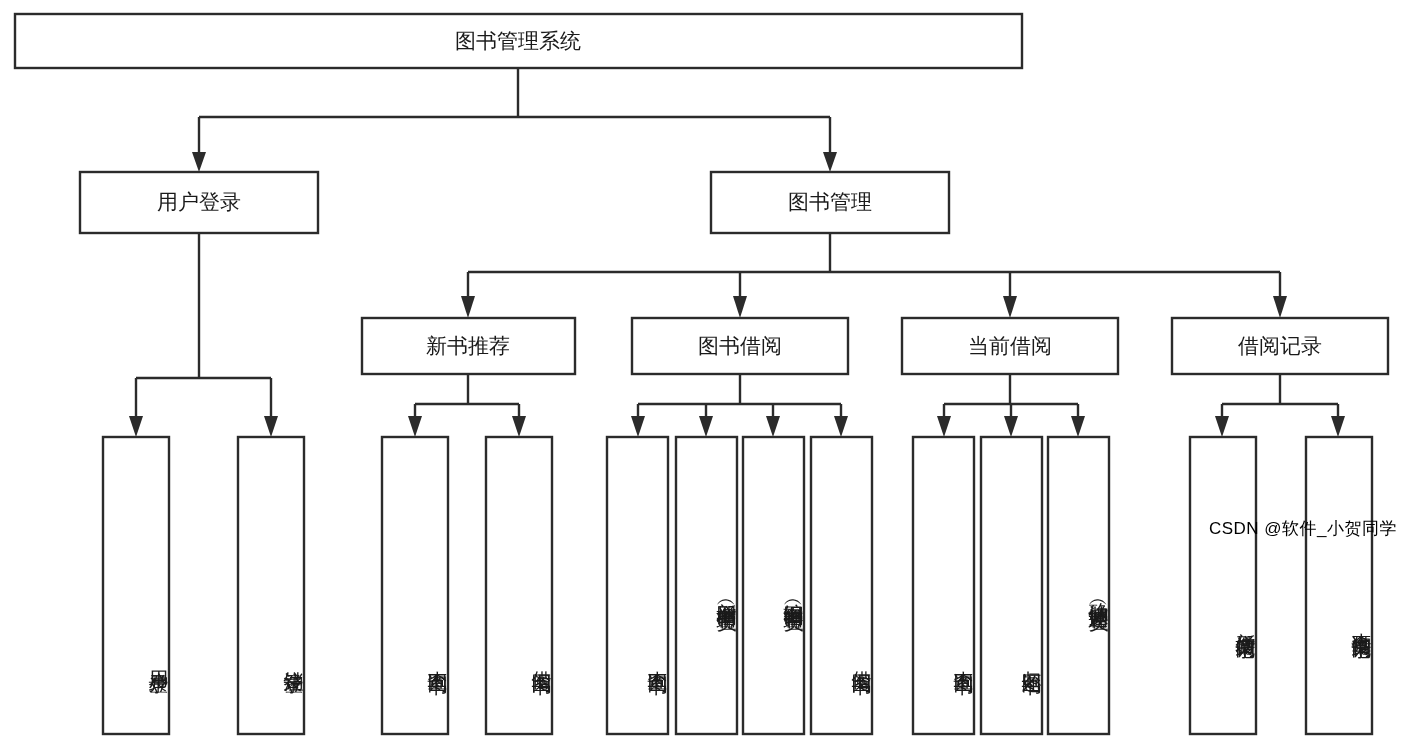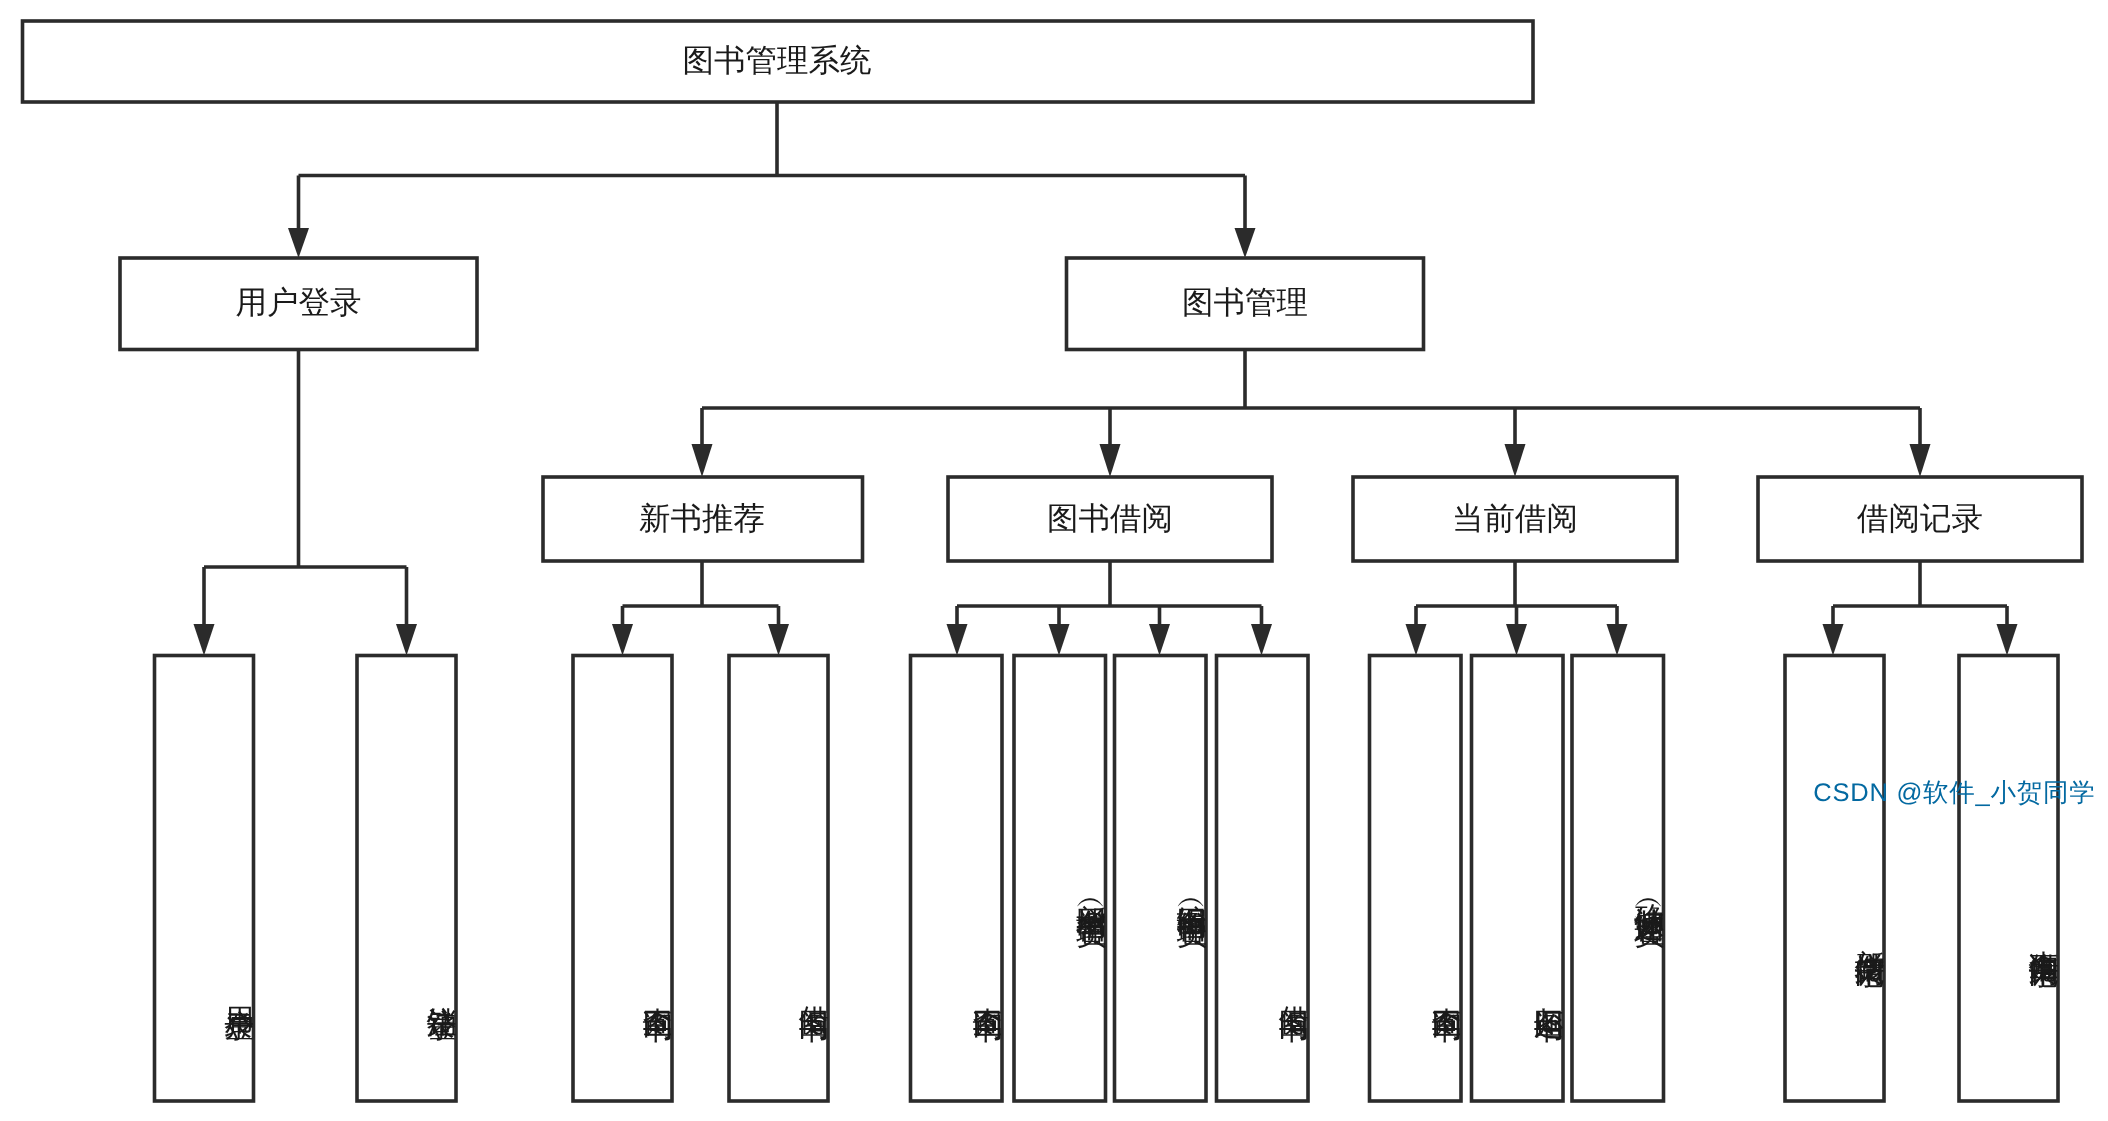--- a/index.html
+++ b/index.html
@@ -63,21 +63,21 @@
     align-items: flex-start;
     justify-content: center;
     pointer-events: none;
   }
   .watermark {
     position: absolute;
     right: 8px;
     bottom: 4px;
     font-family: "Liberation Sans", "DejaVu Sans", sans-serif;
     font-size: 17px;
-    color: #0369a1;
+    color: #000000;
     letter-spacing: 0.5px;
     white-space: nowrap;
     text-align: center;
   }
 </style>
 </head>
 <body>
 
 <div id="diagram-root">
 

